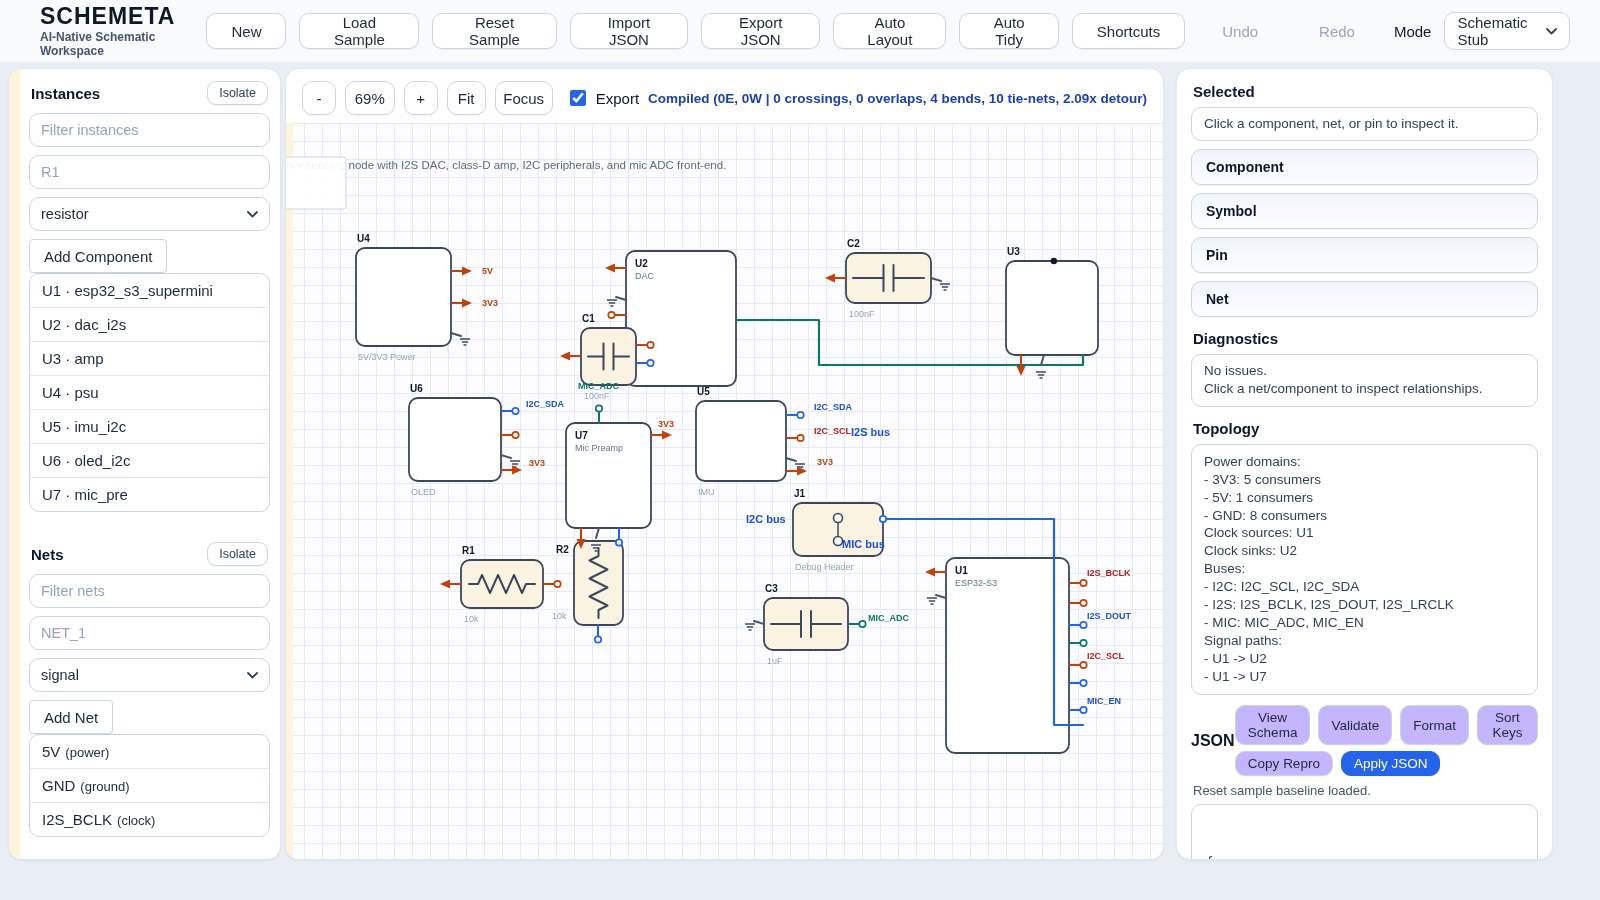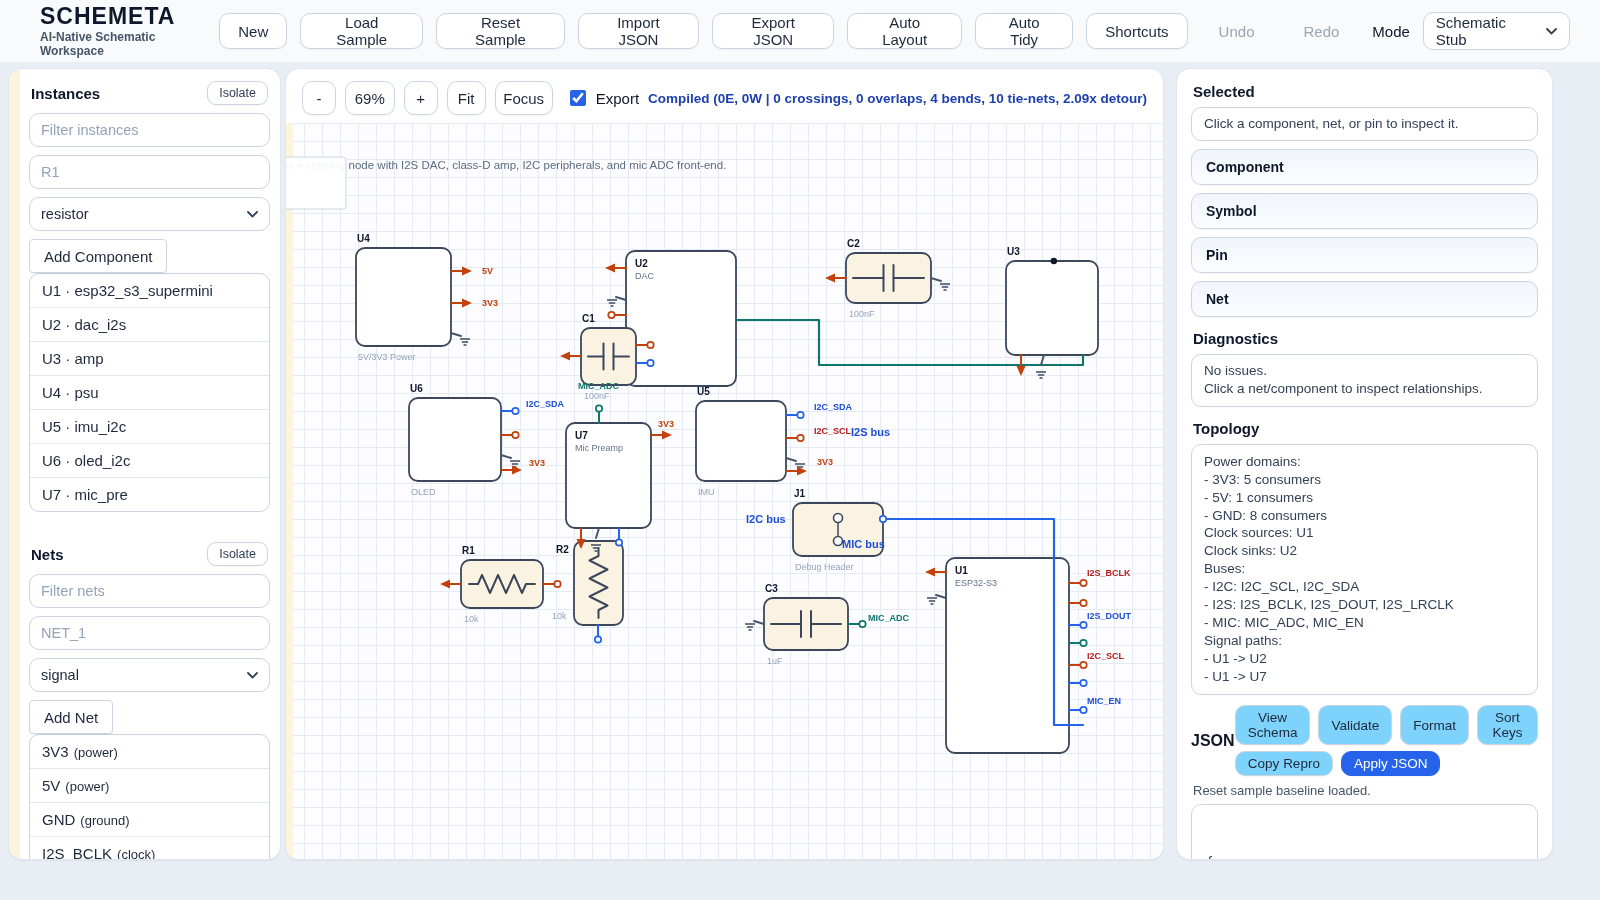--- a/index.html
+++ b/index.html
@@ -6,21 +6,21 @@
   body{width:1600px;height:900px;position:relative;overflow:hidden;background:#f8fafc;
        font-family:"Liberation Sans",sans-serif;color:#0f172a;-webkit-font-smoothing:antialiased}
   .main-bg{position:absolute;left:0;top:62px;right:0;bottom:0;background:#e9eef5}
   
   .header{position:absolute;left:16px;top:0;width:100%;height:62px;display:flex;align-items:center;
           padding:0 46px 0 24px;box-sizing:border-box;background:#f8fafc}
   .logo-wrap{line-height:1.1}
   .logo{font-size:23px;font-weight:800;letter-spacing:1px;color:#0f172a}
   .tagline{font-size:12px;font-weight:bold;color:#475569;margin-top:2px}
   .hgroup{margin-left:auto;display:flex;align-items:center;gap:13px}
-  .hbtn{height:36px;padding:0 18px;border:1px solid #cbd5e1;border-radius:10px;background:#fff;
+  .hbtn{height:36px;padding:0 24px;border:1px solid #cbd5e1;border-radius:10px;background:#fff;
         font-size:15px;color:#1e293b;display:flex;align-items:center;box-shadow:0 1px 1px rgba(15,23,42,.04);cursor:pointer}
   .ghost{border:none;background:none;box-shadow:none;color:#9aa6b5}
   .mode-label{font-size:15px;color:#0f172a;margin-left:2px}
   .select{height:36px;border:1px solid #cbd5e1;border-radius:10px;background:#fff;display:flex;
           align-items:center;gap:10px;padding:0 12px;font-size:15px;color:#1e293b;cursor:pointer}
   .chev{width:11px;height:7px;flex:none}
   .chev polyline{fill:none;stroke:#334155;stroke-width:1.8;stroke-linecap:round;stroke-linejoin:round}
   
   .panel{position:absolute;top:68px;height:792px;background:#fff;border:1px solid #e2e8f0;
          border-radius:14px;box-shadow:0 1px 2px rgba(15,23,42,.06);overflow:hidden;box-sizing:border-box}
@@ -65,21 +65,21 @@
   .rbox{border:1px solid #cbd5e1;border-radius:10px;background:#fff;padding:7px 12px;
         font-size:13.5px;color:#334155;line-height:1.35}
   .acc{border:1px solid #cbd5e1;border-radius:10px;padding:9px 14px;font-weight:bold;font-size:14px;
        color:#0f172a;background:linear-gradient(#f1f5fb,#fbfdff);margin-top:8px;cursor:pointer;
        box-shadow:0 1px 1px rgba(15,23,42,.04)}
   .topo{line-height:1.33;font-size:13.5px;padding:8px 12px}
   .json-head{display:flex;align-items:center;margin-top:10px}
   .json-title{font-weight:800;font-size:16px;color:#0f172a;width:52px}
   .json-btns{display:flex;flex-direction:column;gap:6px}
   .jrow{display:flex;gap:8px}
-  .jchip{border:1px solid #cbd5e1;border-radius:10px;background:#7dd3fc;font-size:13.5px;color:#1e293b;
+  .jchip{border:1px solid #cbd5e1;border-radius:10px;background:#c4b5fd;font-size:13.5px;color:#1e293b;
          padding:4px 12px;cursor:pointer;box-shadow:0 1px 1px rgba(15,23,42,.04)}
   .apply{background:#2563eb;border-color:#2563eb;color:#fff}
   .jstatus{font-size:13px;color:#475569;margin:7px 0 6px 2px}
   .code{border:1px solid #cbd5e1;border-radius:10px;background:#fff;padding:10px 14px;
         font-family:"DejaVu Sans Mono",monospace;font-size:12px;color:#1f2937;line-height:1.6;
         white-space:pre;height:200px;overflow:hidden}
 </style>
 </head>
 <body>
 
@@ -141,21 +141,20 @@
   <input class="inp" placeholder="Filter nets" style="">
   <input class="inp" placeholder="NET_1" style="">
   <div class="selbox">
     <span>signal</span>
     <svg class="chev" viewBox="0 0 11 7">
         <polyline points="1,1 5.5,5.5 10,1"></polyline>
       </svg>
   </div>
   <button class="pbtn">Add Net</button>
   <div class="list">
-    <div class="list-row"><span>3V3</span><span class="net-type">(power)</span></div>
     <div class="list-row"><span>5V</span><span class="net-type">(power)</span></div>
     <div class="list-row"><span>GND</span><span class="net-type">(ground)</span></div>
     <div class="list-row"><span>I2S_BCLK</span><span class="net-type">(clock)</span></div>
   </div>
 </aside>
 
 <section class="panel center-panel">
   <div class="ctoolbar">
     <button class="cbtn">-</button>
     <button class="cbtn">69%</button>

